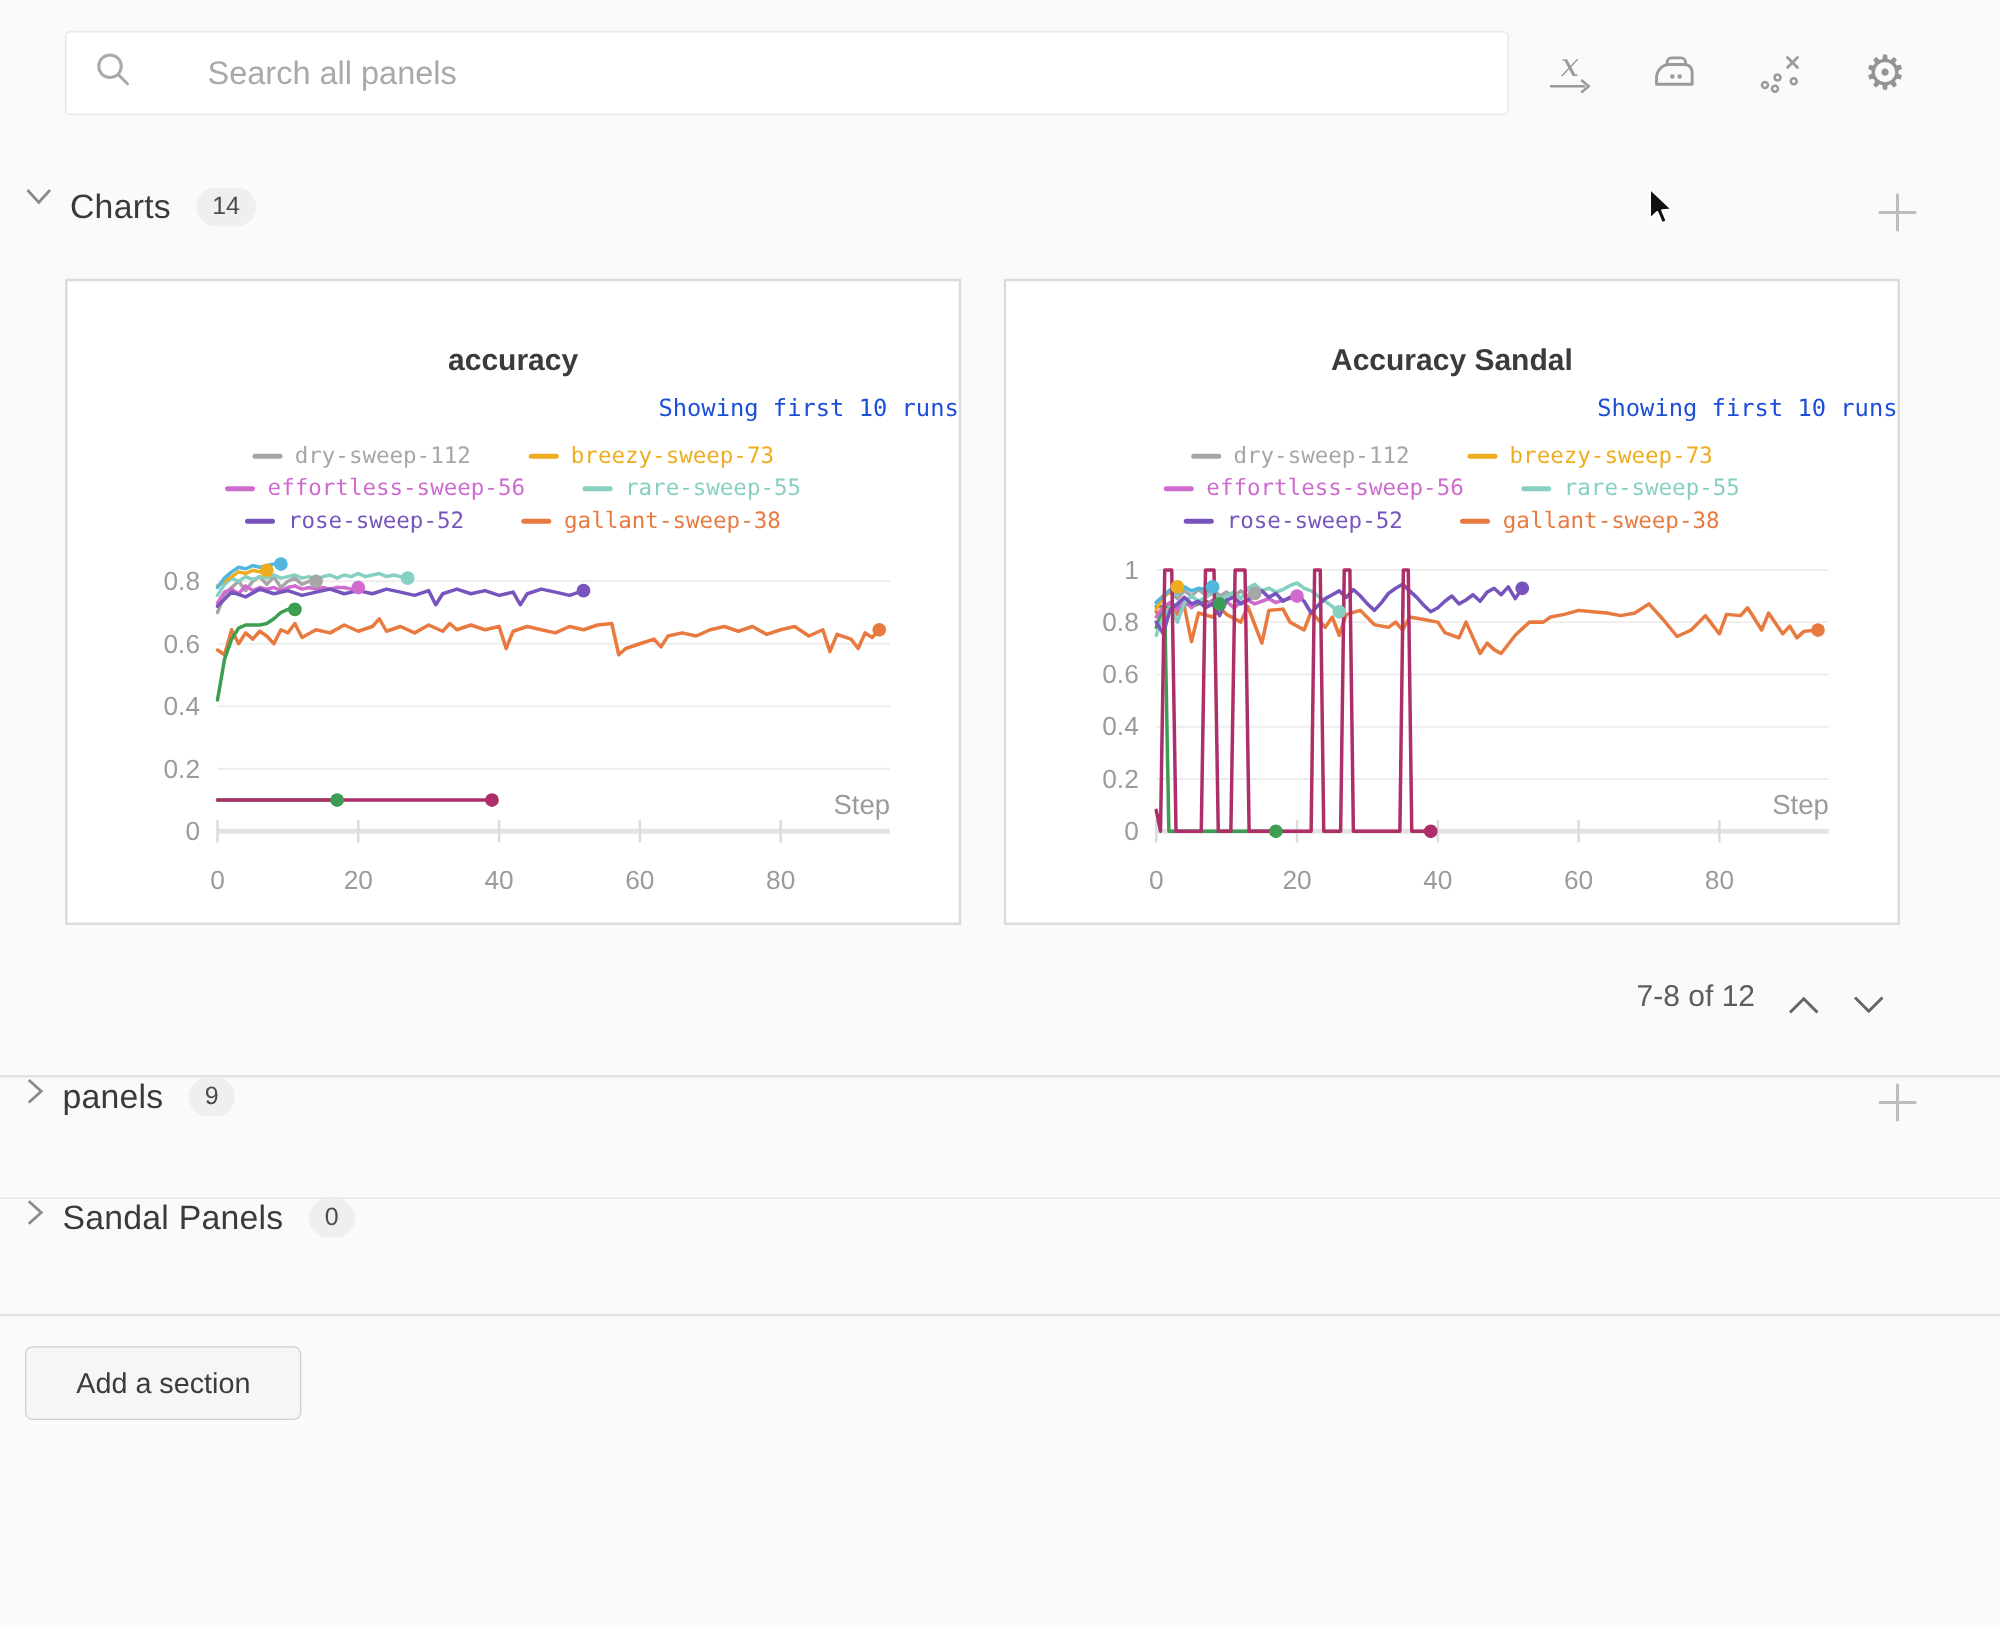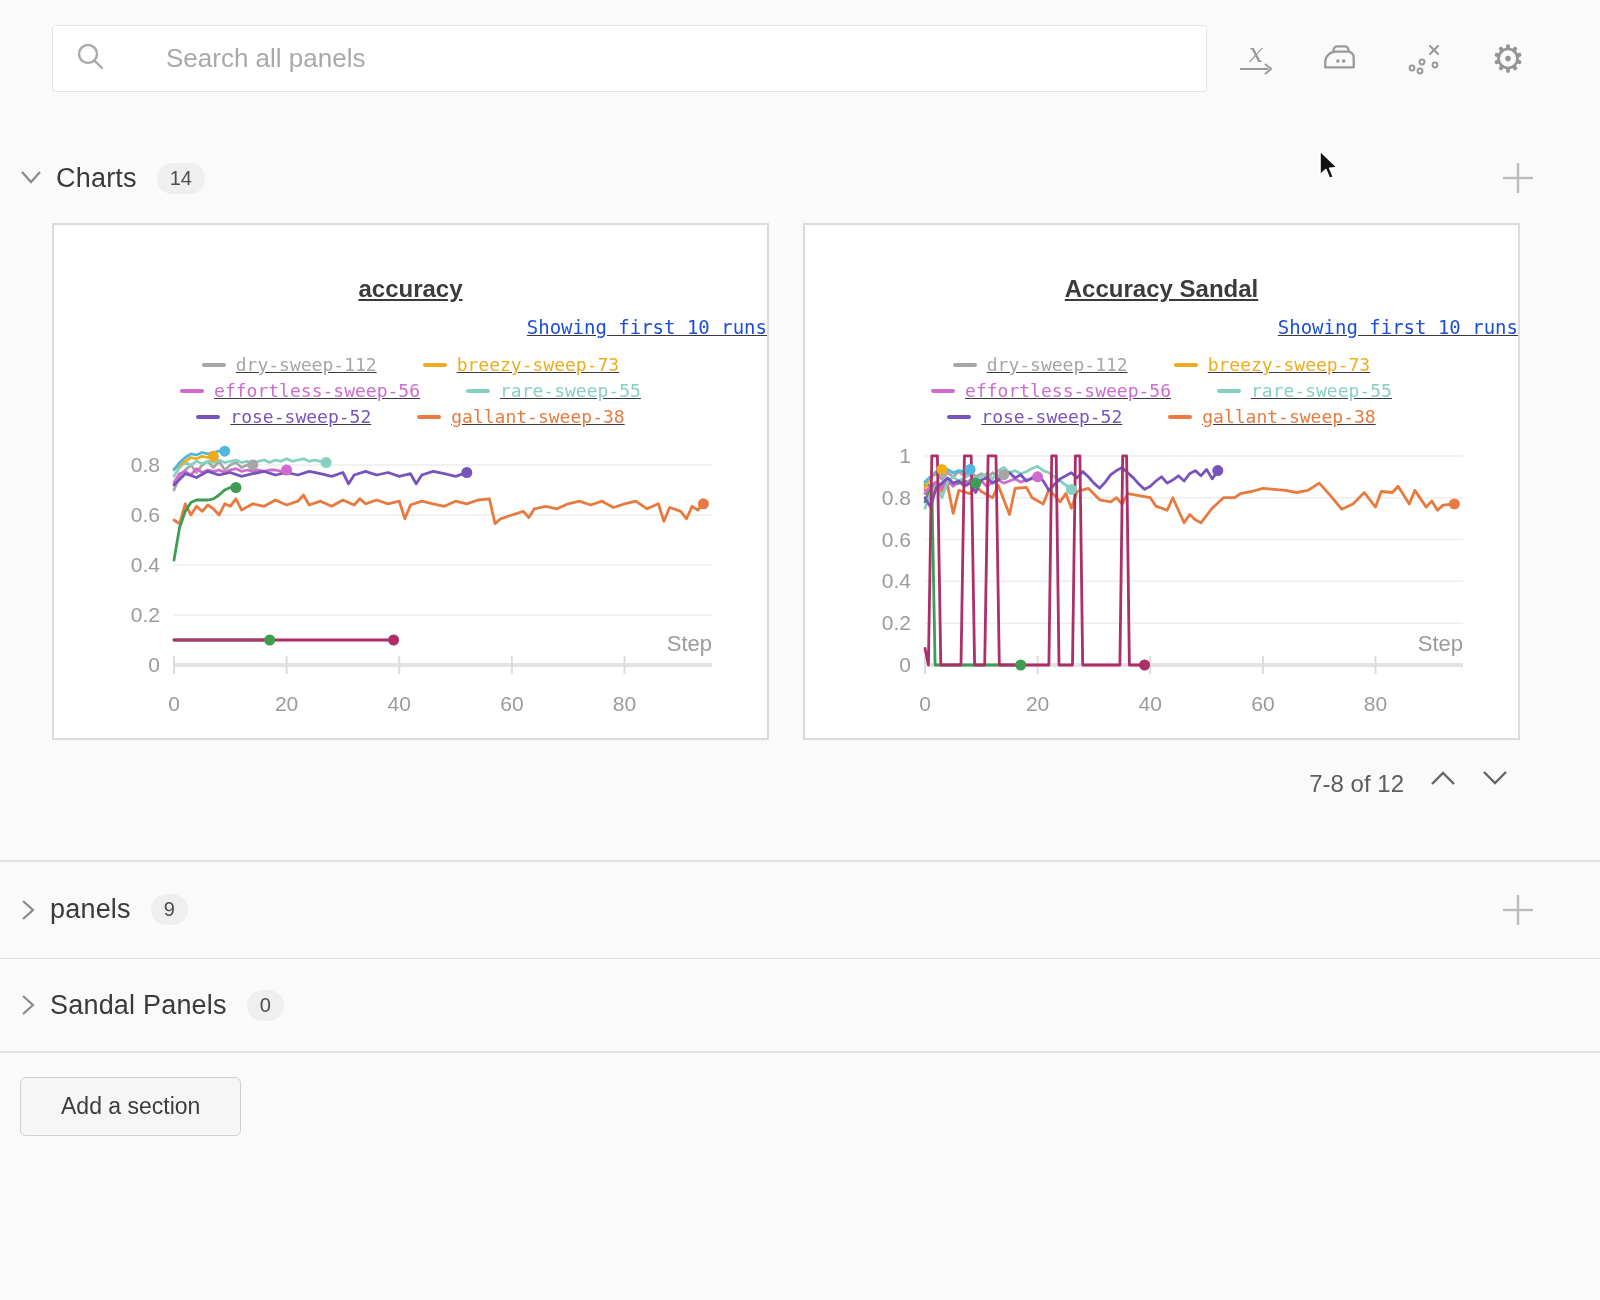--- a/index.html
+++ b/index.html
@@ -26,53 +26,53 @@
   .topbar-icons { margin-left: auto; display: flex; align-items: center; gap: 44px; padding-right: 20px; }
   .tb-icon { width: 40px; height: 40px; display: flex; align-items: center; justify-content: center; cursor: pointer; }
   .xaxis-icon { display: flex; flex-direction: column; align-items: center; }
   .xaxis-icon .xi {
     font-family: "DejaVu Serif", serif; font-style: italic; font-size: 26px;
     color: #9a9a9a; line-height: 20px;
   }
   .gear-glyph { font-size: 38px; color: #949494; line-height: 38px; }
   
   .section-header {
-    display: flex; align-items: center; gap: 14px;
+    display: flex; align-items: flex-start; gap: 14px;
     padding: 0 62px 0 20px; height: 56px; margin: 58px 0 17px 0;
   }
   .section-header.flat { margin: 0; height: 96px; }
   .section-title { font-size: 27px; font-weight: 500; color: #3a3a3a; letter-spacing: 0.2px; }
   .badge {
     background: #efefef; color: #4c4c4c; font-size: 20px;
     border-radius: 16px; padding: 4px 13px; margin-left: 6px;
   }
   .flex-spacer { flex: 1; }
   .plus-btn { width: 40px; height: 40px; display: flex; align-items: center; justify-content: center; cursor: pointer; }
   .divider { height: 1.5px; background: #e2e2e2; width: 100%; }
   
-  .panels { display: flex; gap: 34px; padding: 0 52px; text-decoration: underline; }
+  .panels { display: flex; gap: 34px; padding: 0 52px; }
   .panel {
     width: 717px; height: 517px; background: #fff;
     border: 2px solid #dbdbdb;
   }
   .panel-title { text-align: center; font-size: 24px; font-weight: 700; color: #3b3b3b; padding-top: 50px; line-height: 28px; }
   .panel-subtitle {
     text-align: right; font-family: "DejaVu Sans Mono", monospace;
     font-size: 19px; color: #1d4ed8; margin-top: 13px; padding-left: 36px;
   }
   .legend { margin-top: 14px; }
   .legend-row { display: flex; justify-content: center; gap: 46px; line-height: 26px; height: 26px; align-items: center; }
   .legend-item { display: flex; align-items: center; gap: 10px; }
   .legend-swatch { width: 24px; height: 4px; border-radius: 2px; }
   .legend-label { font-family: "DejaVu Sans Mono", monospace; font-size: 18px; }
   .chart-svg { display: block; margin-top: 0px; }
   .chart-svg text { font-family: "Liberation Sans", sans-serif; }
   
   .pagination {
-    display: flex; align-items: flex-start; justify-content: flex-end;
+    display: flex; align-items: flex-end; justify-content: flex-end;
     gap: 26px; padding-right: 92px; margin-top: 30px; height: 42px;
   }
   .pagination-label { font-size: 24px; color: #5c5c5c; }
   .page-chev { cursor: pointer; display: flex; align-items: center; }
   
   .add-section-btn {
     margin: 24px 0 0 20px; display: inline-block;
     background: #f6f6f6; border: 1.5px solid #cfcfcf; border-radius: 6px;
     padding: 15px 40px; font-size: 23px; color: #3c3c3c; cursor: pointer;
     font-family: "Liberation Sans", sans-serif;

